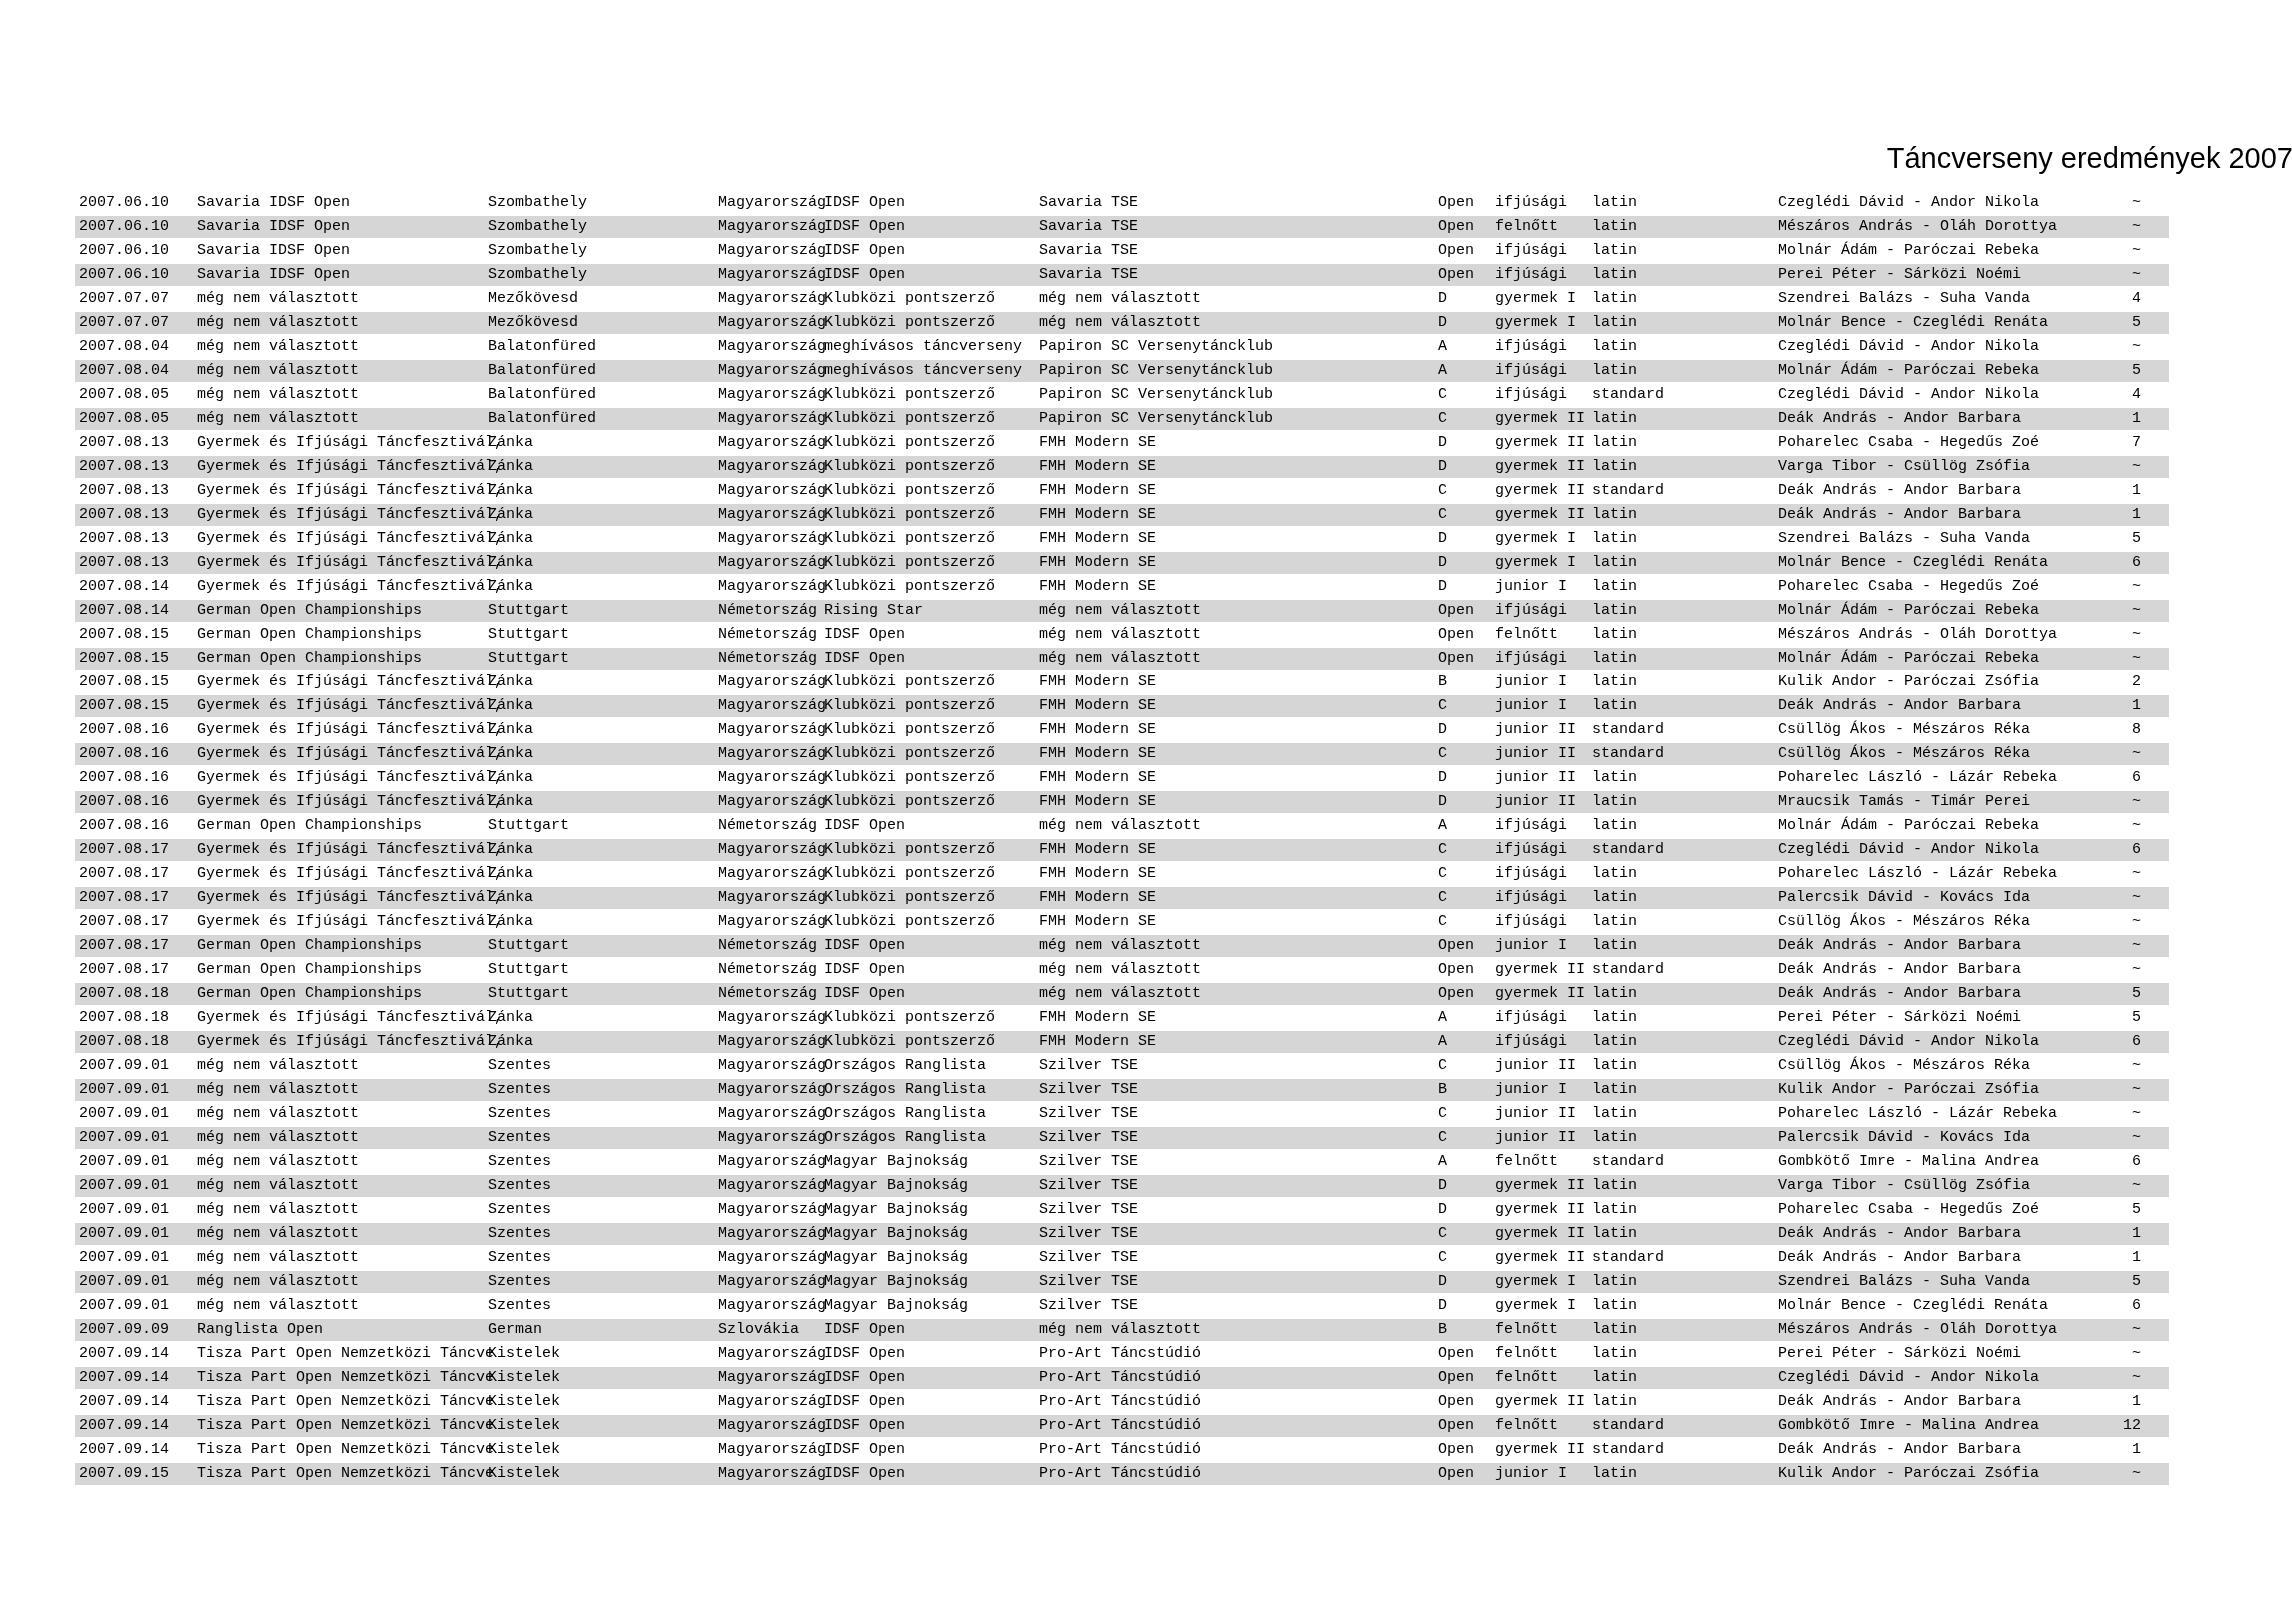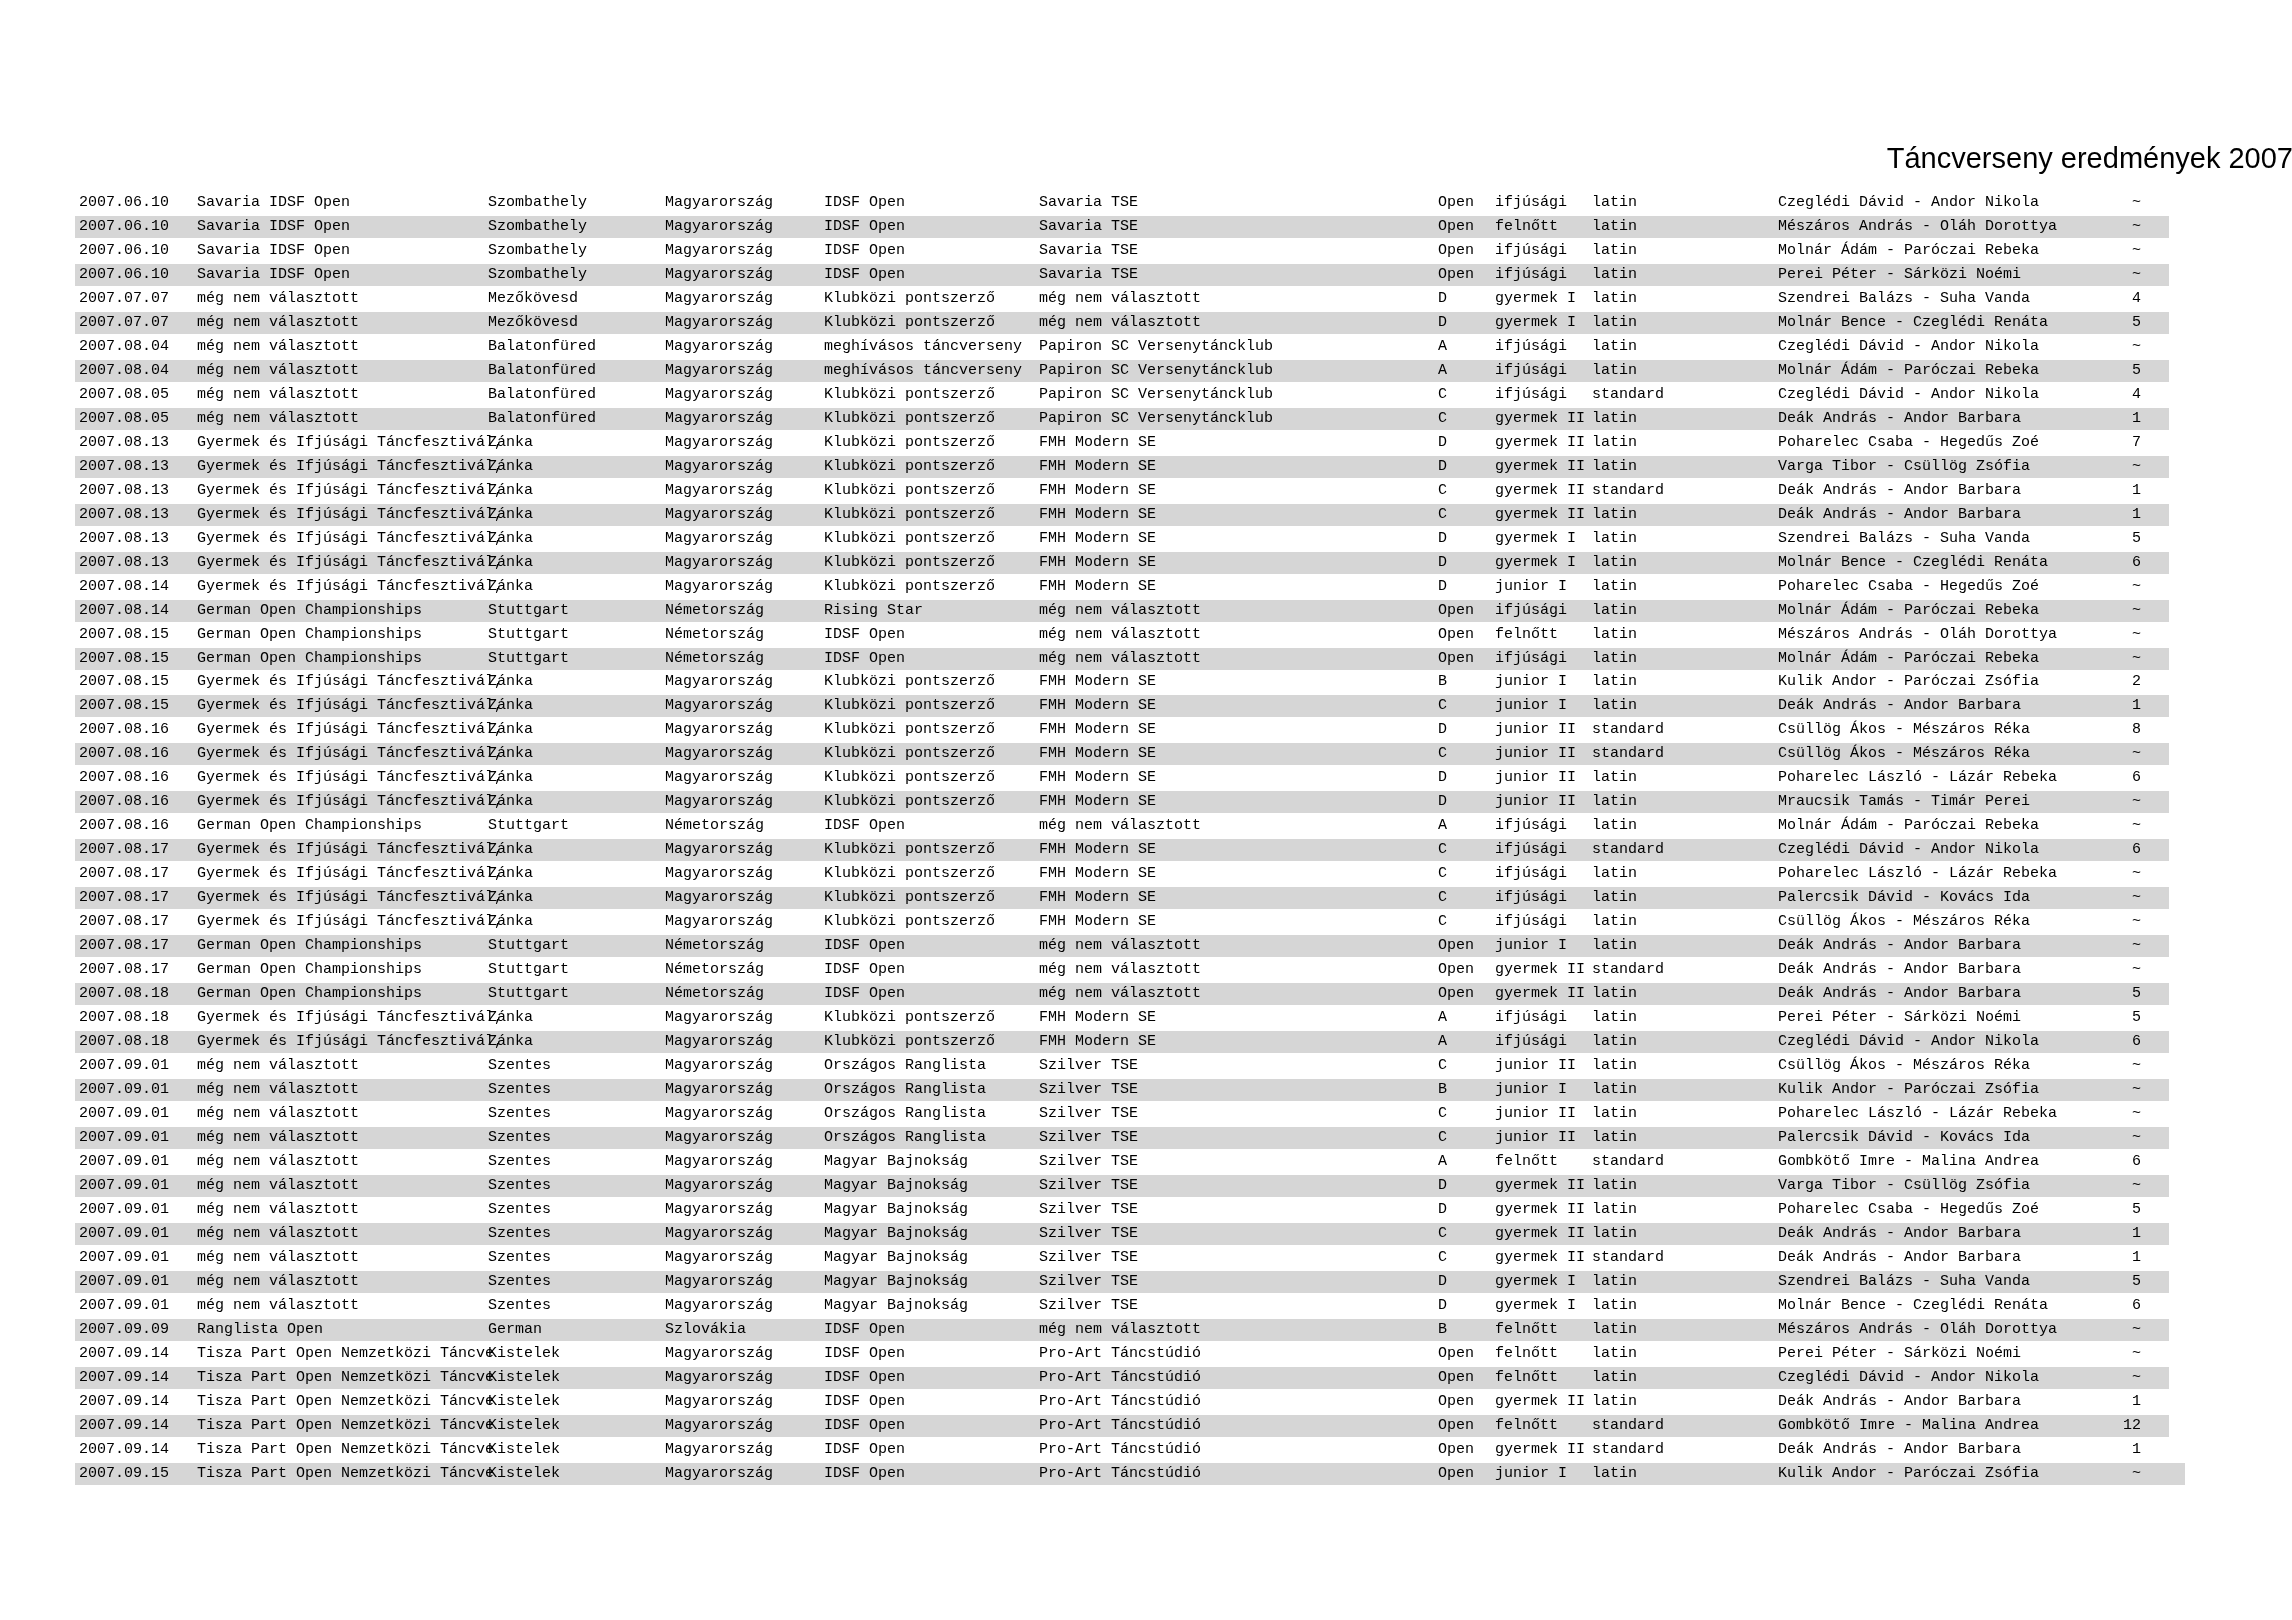--- a/index.html
+++ b/index.html
@@ -18,21 +18,21 @@
   .results-table{position:absolute;left:75px;top:192px;width:2094px;}
   .row{
     position:absolute;left:0;width:2094px;height:21.6px;
     font-size:15px;line-height:21.6px;white-space:nowrap;font-family:Liberation Mono, monospace;
   }
   .row.striped{background:var(--stripe,#d6d6d6);}
   .cell{position:absolute;top:0;height:21.6px;overflow:hidden;white-space:nowrap;}
   .col-date{left:3.9px;width:104px;}
   .col-event{left:109px;width:306px;margin-left:13px;}
   .col-city{left:413px;width:192px;}
-  .col-country{left:590px;width:135px;}
+  .col-country{left:643px;width:135px;}
   .col-type{left:749px;width:212px;}
   .col-organizer{left:964px;width:243px;}
   .col-cls{left:1363px;width:55px;}
   .col-age{left:1420px;width:116px;}
   .col-style{left:1517px;width:125px;}
   .col-couple{left:1703px;width:294px;}
   .col-result{left:1911px;width:155px;text-align:right;}
 </style>
 </head>
 <body style="--stripe: #d6d6d6; --text-color: #000000; --page-bg: #ffffff;">
@@ -722,21 +722,21 @@
     <span class="cell col-city">Kistelek</span>
     <span class="cell col-country">Magyarország</span>
     <span class="cell col-type">IDSF Open</span>
     <span class="cell col-organizer">Pro-Art Táncstúdió</span>
     <span class="cell col-cls">Open</span>
     <span class="cell col-age">gyermek II</span>
     <span class="cell col-style">standard</span>
     <span class="cell col-couple">Deák András - Andor Barbara</span>
     <span class="cell col-result">1</span>
   </div>
-    <div class="row striped" style="top: 1271px; padding-left: 16px;">
+    <div class="row striped" style="top: 1271px;">
     <span class="cell col-date">2007.09.15</span>
     <span class="cell col-event">Tisza Part Open Nemzetközi Táncve</span>
     <span class="cell col-city">Kistelek</span>
     <span class="cell col-country">Magyarország</span>
     <span class="cell col-type">IDSF Open</span>
     <span class="cell col-organizer">Pro-Art Táncstúdió</span>
     <span class="cell col-cls">Open</span>
     <span class="cell col-age">junior I</span>
     <span class="cell col-style">latin</span>
     <span class="cell col-couple">Kulik Andor - Paróczai Zsófia</span>

